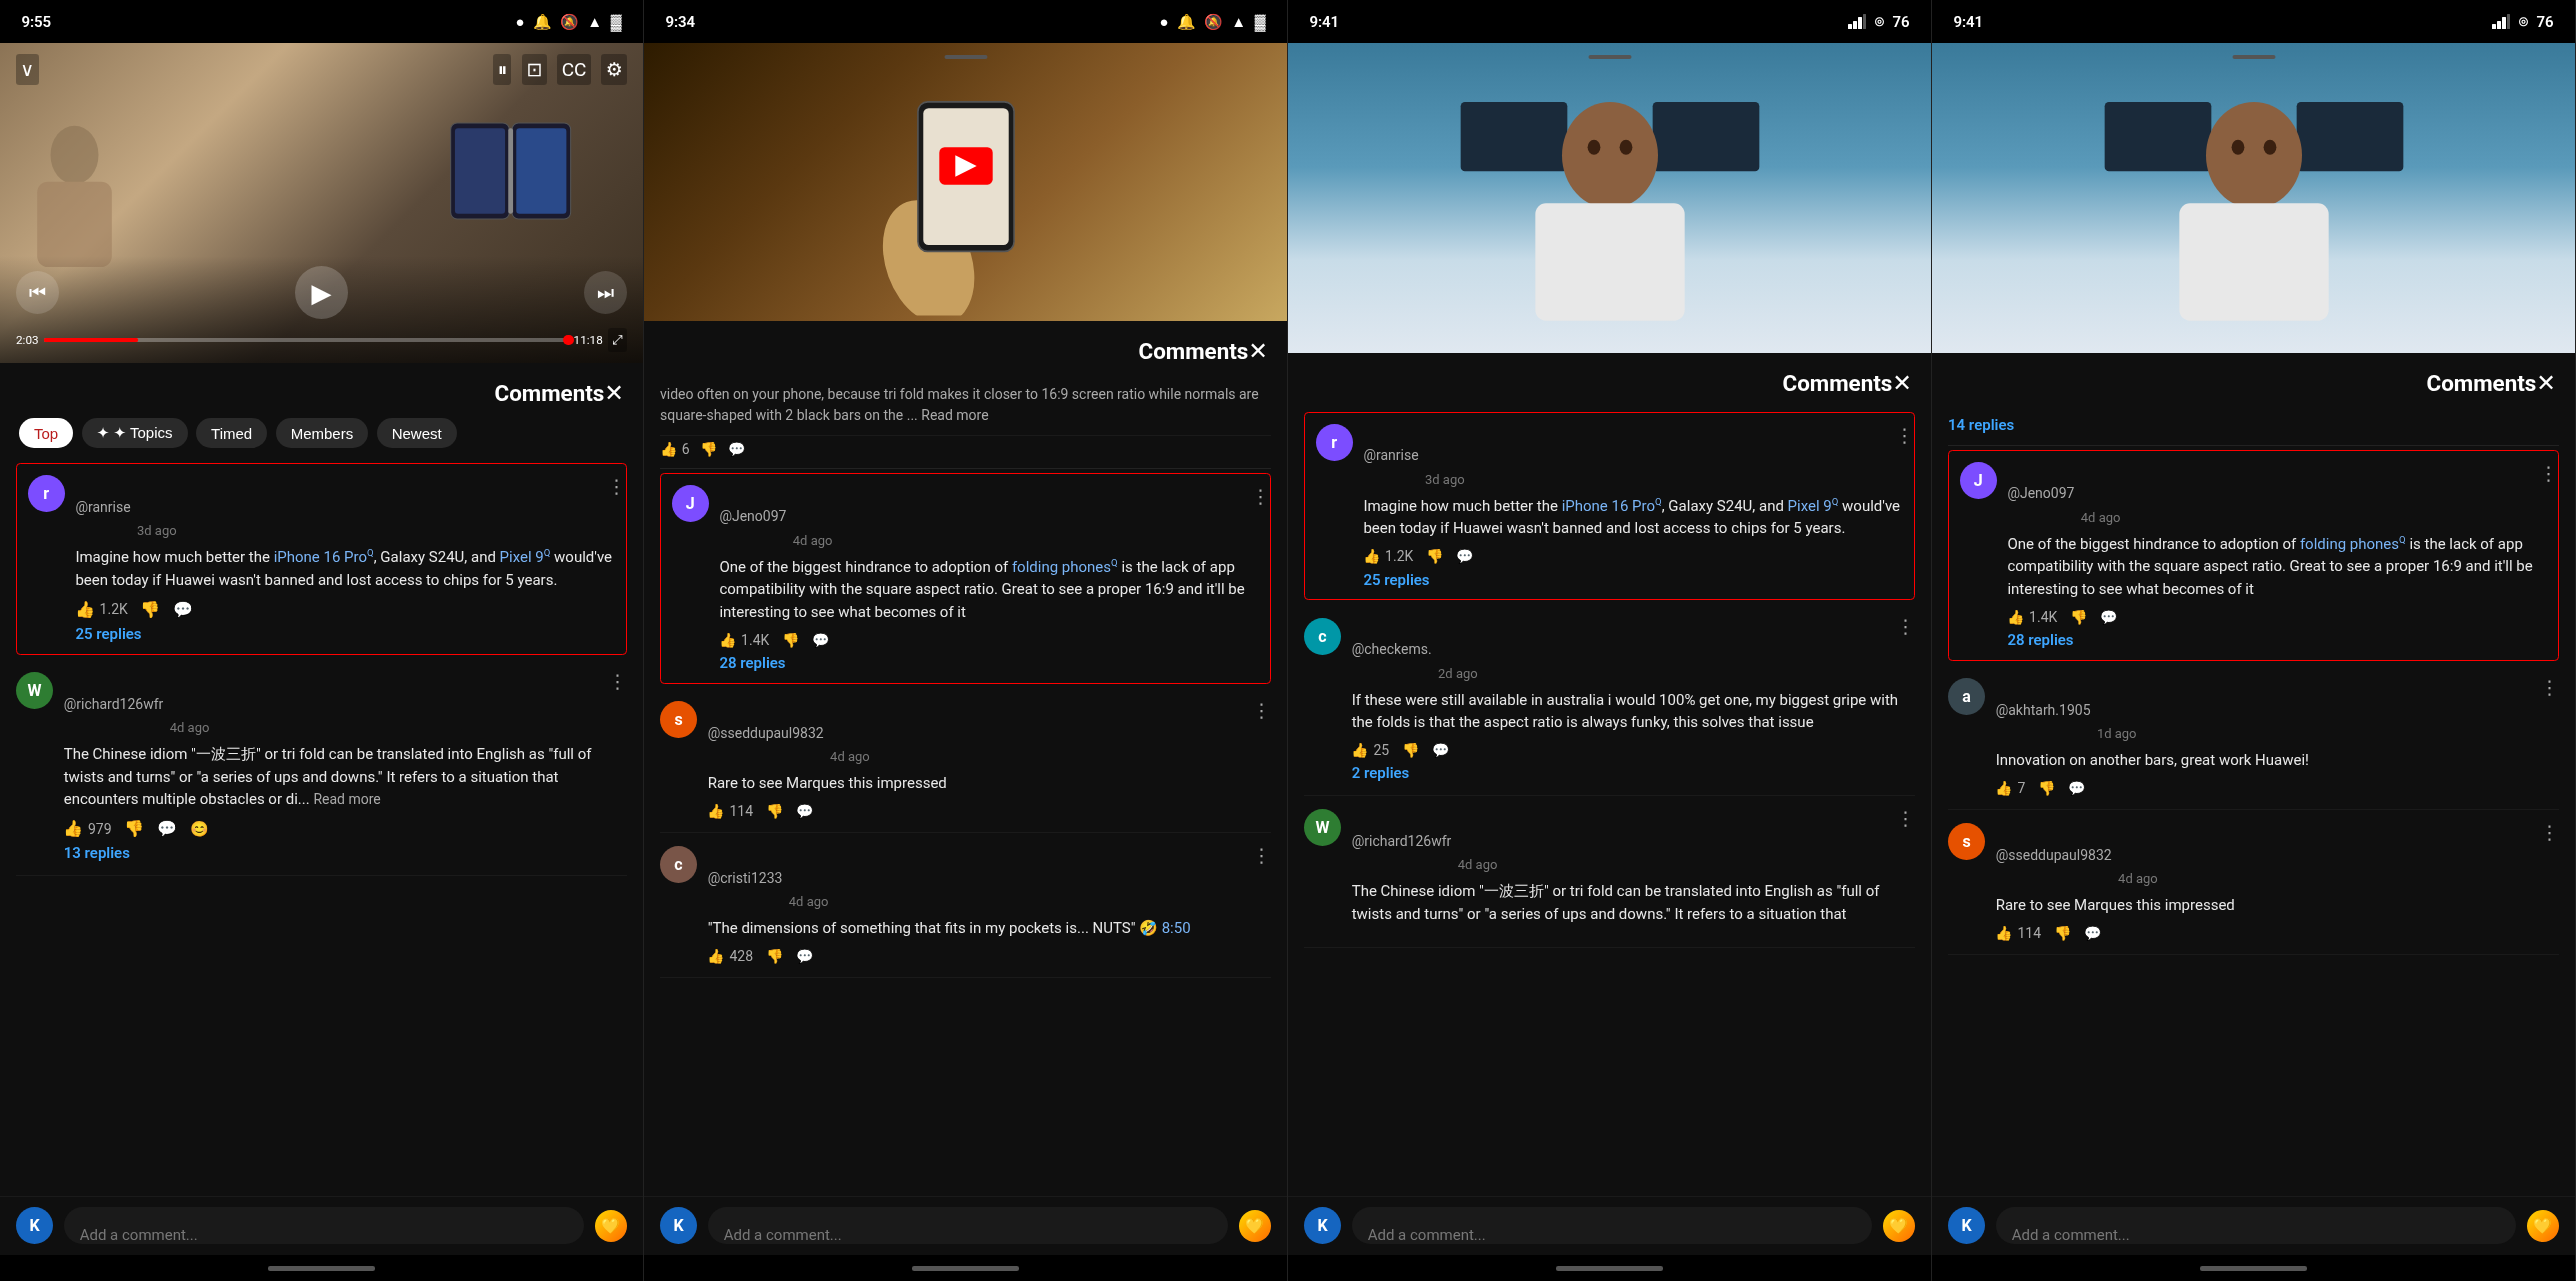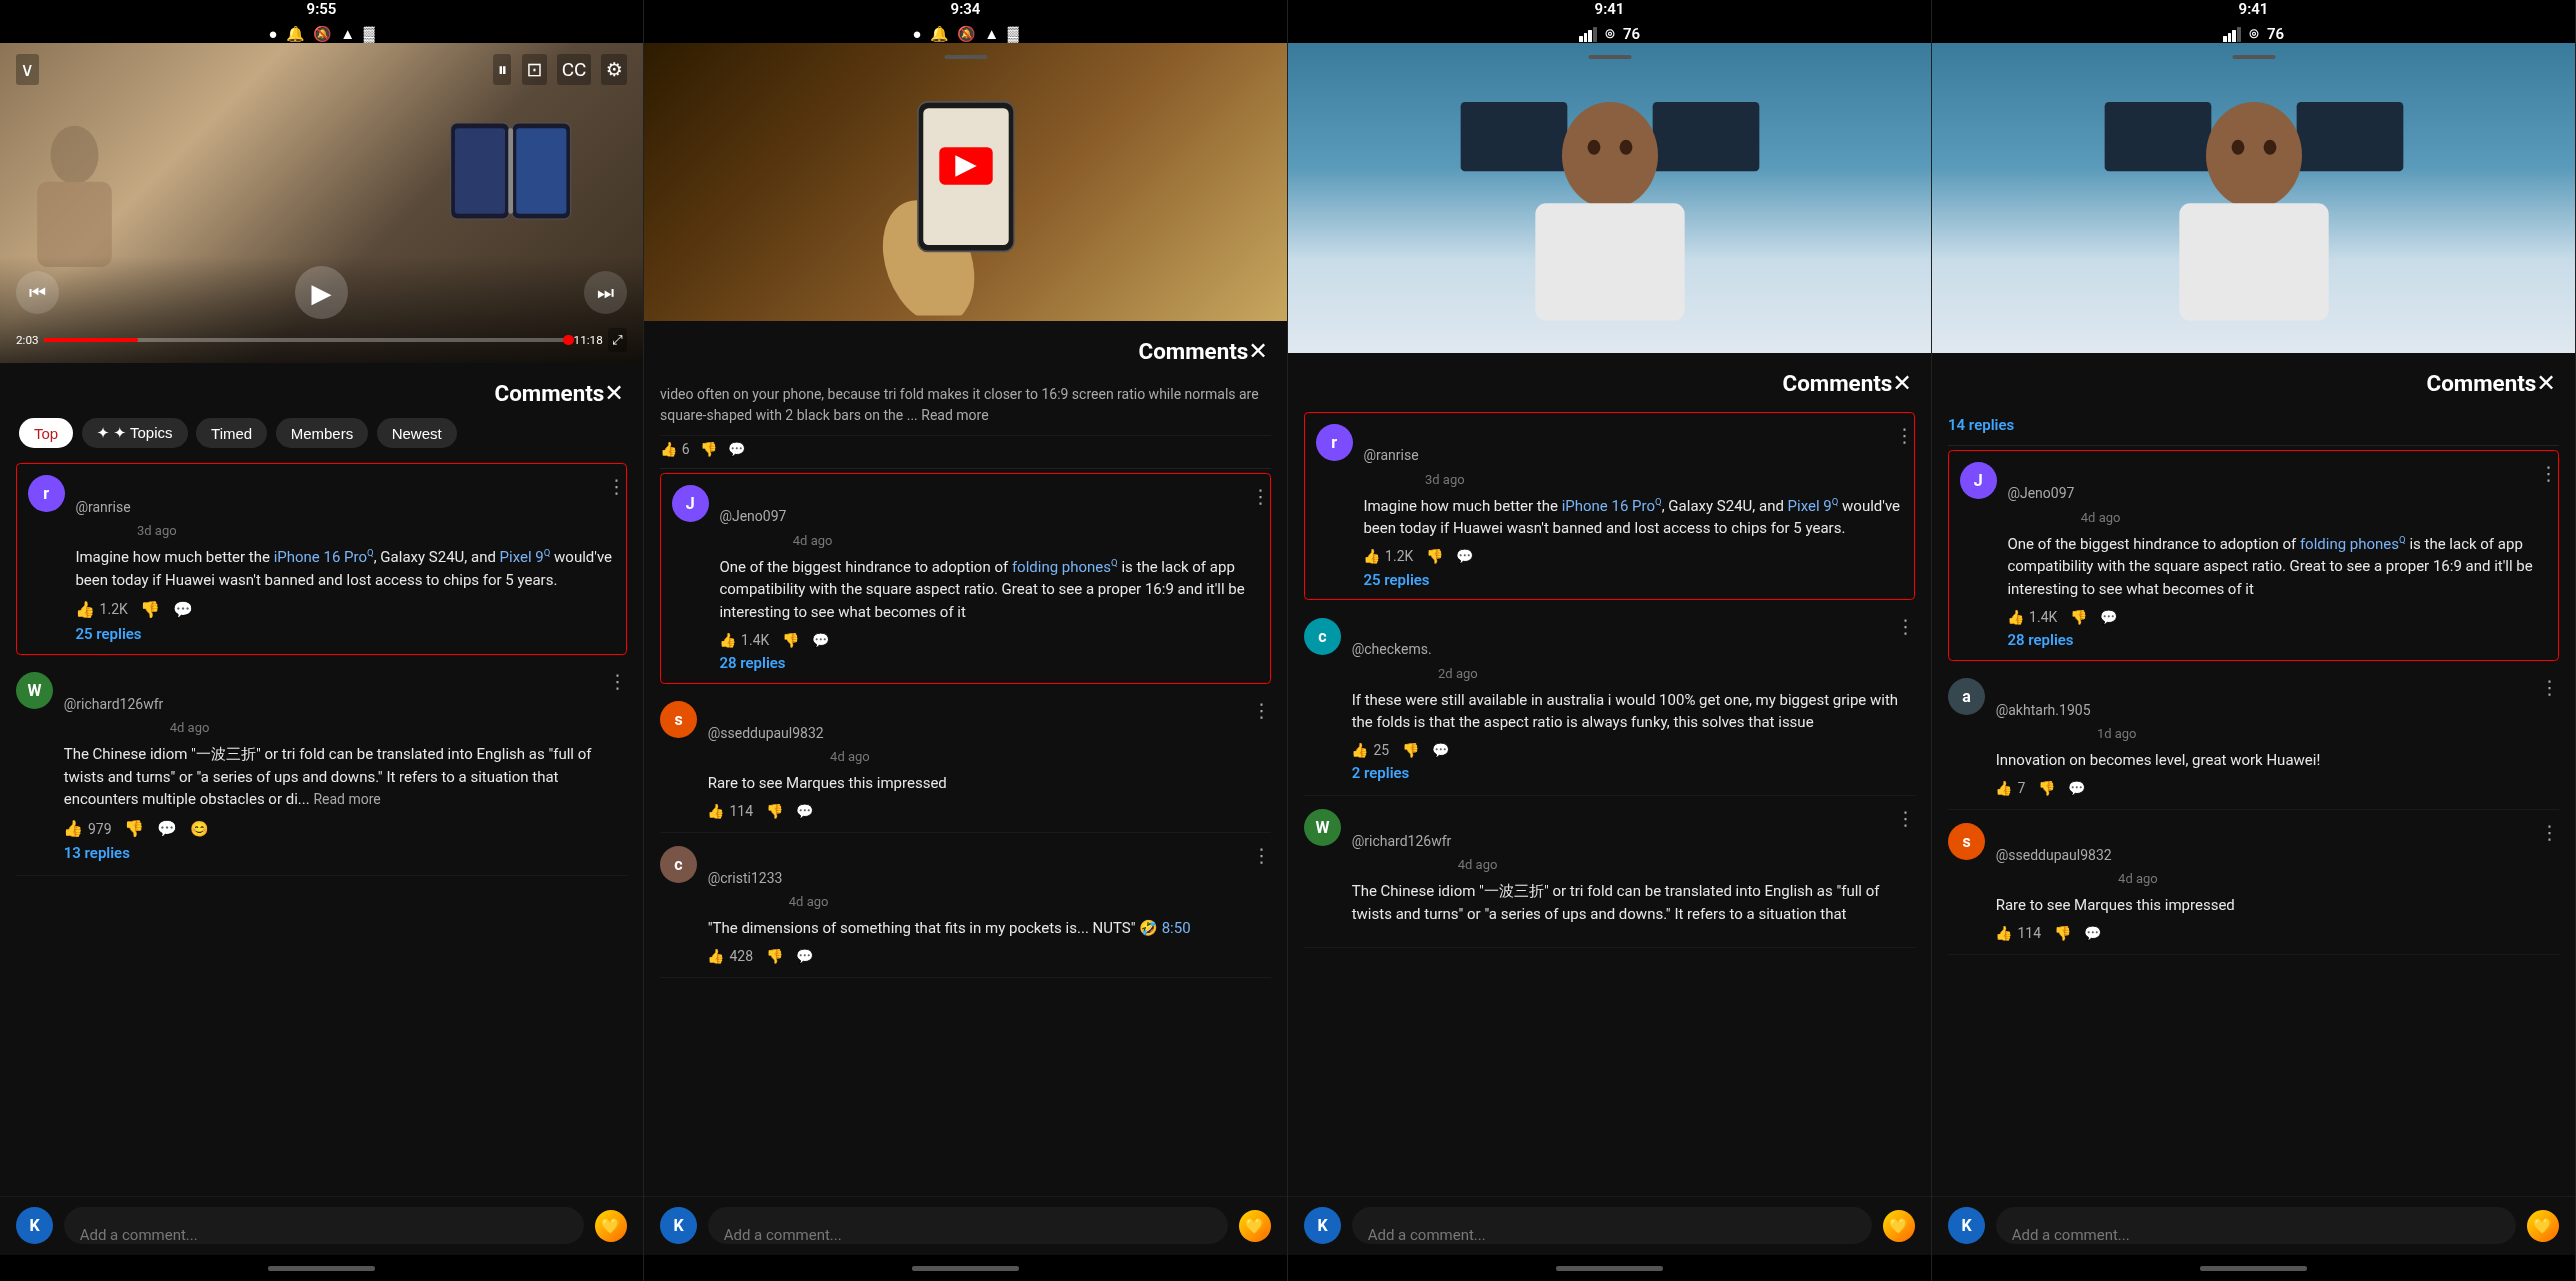--- a/index.html
+++ b/index.html
@@ -27,21 +27,20 @@
     .status-bar {
       height: 43px;
       background: #000;
       display: flex;
       align-items: center;
       justify-content: space-between;
       padding: 0 21.4px;
       color: #fff;
       font-size: 15px;
       font-weight: 600;
-      flex-direction: column;
     }
     .status-left { display: flex; align-items: center; gap: 8.5px; }
     .status-right { display: flex; align-items: center; gap: 8.5px; }
 
     
     .video-area {
       background: #1a1a2e;
       position: relative;
       overflow: hidden;
     }
@@ -862,21 +861,21 @@
         <span class="more-btn">⋮</span>
       </div>
 
       <div class="comment-item" style="position:relative;">
         <div class="avatar avatar-dark">a</div>
         <div class="comment-body">
           <div class="comment-meta">
             <span class="comment-author">@akhtarh.1905</span>
             <span class="comment-time">1d ago</span>
           </div>
-          <p class="comment-text">Innovation on becomes level, great work Huawei!</p>
+          <p class="comment-text">Innovation on another bars, great work Huawei!</p>
           <div class="comment-actions">
             <div class="action-btn">
               <span>👍</span>
               <span>7</span>
             </div>
             <div class="action-btn">
               <span>👎</span>
             </div>
             <div class="action-btn">
               <span>💬</span>

